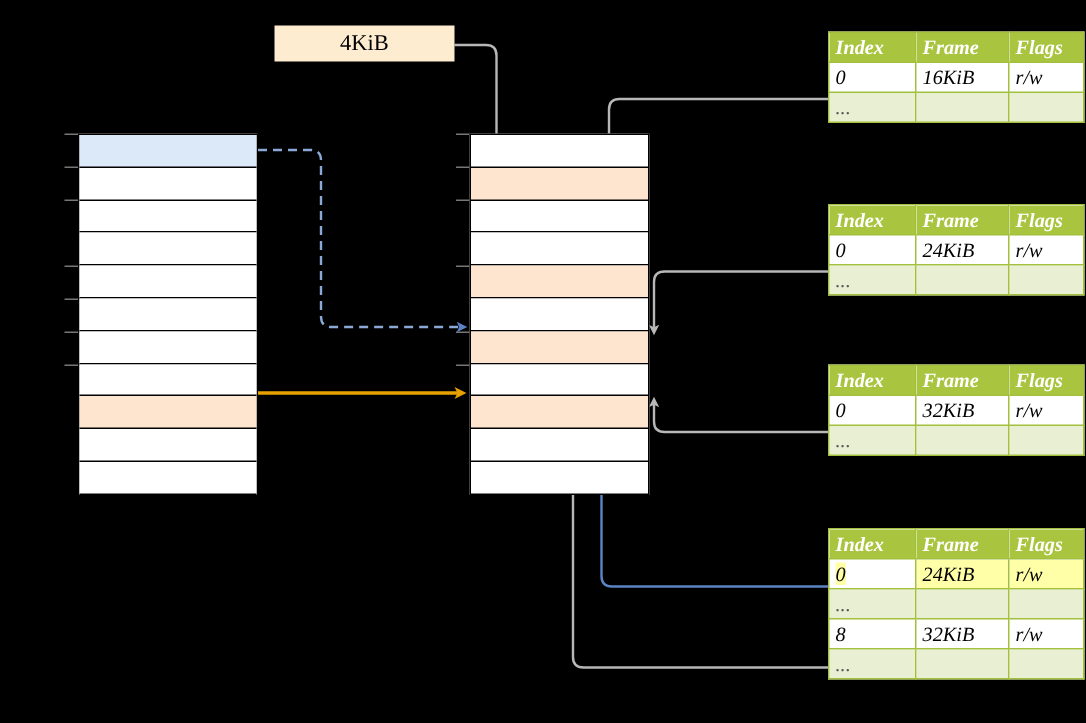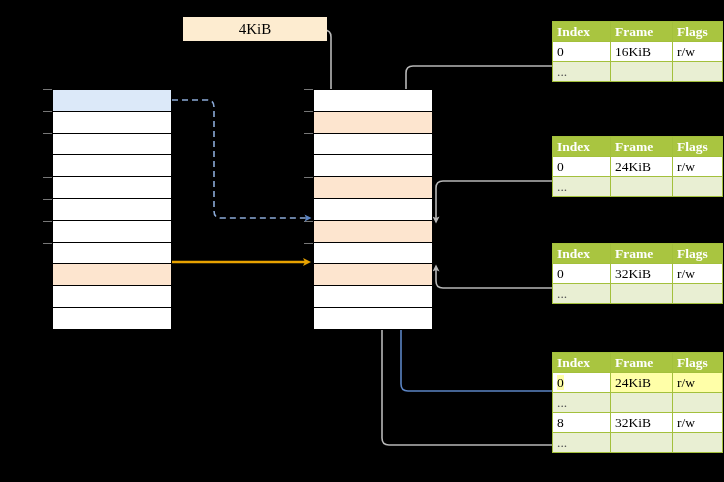--- a/index.html
+++ b/index.html
@@ -16,21 +16,21 @@
     font-family: "Liberation Serif", "DejaVu Serif", serif;
   }
 
   
   .abs { position: absolute; }
 
   
   #size-label {
     left: 183px;
     top: 17px;
-    width: 144px;
+    width: 120px;
     height: 24px;
     background: #fdecd0;
     color: #000000;
     font-size: 15px;
     line-height: 24px;
     text-align: center;
     z-index: 6;
   }
 
   
@@ -73,20 +73,21 @@
   }
   .gtable th, .gtable td {
     border: 1px solid #a3c03c;
     padding: 1px 4px;
     height: 20px;
     box-sizing: border-box;
     text-align: left;
     font-weight: normal;
     white-space: nowrap;
     overflow: hidden;
+    font-style: italic;
   }
   .gtable th {
     background: #a9c540;
     color: #ffffff;
     font-weight: bold;
     border-color: #a3c03c;
   }
   .gtable td { background: #ffffff; }
   .gtable tr.ellipsis td { background: #e9efd3; color: #555555; }
   .gtable td.hl { background: #ffffa8; }

